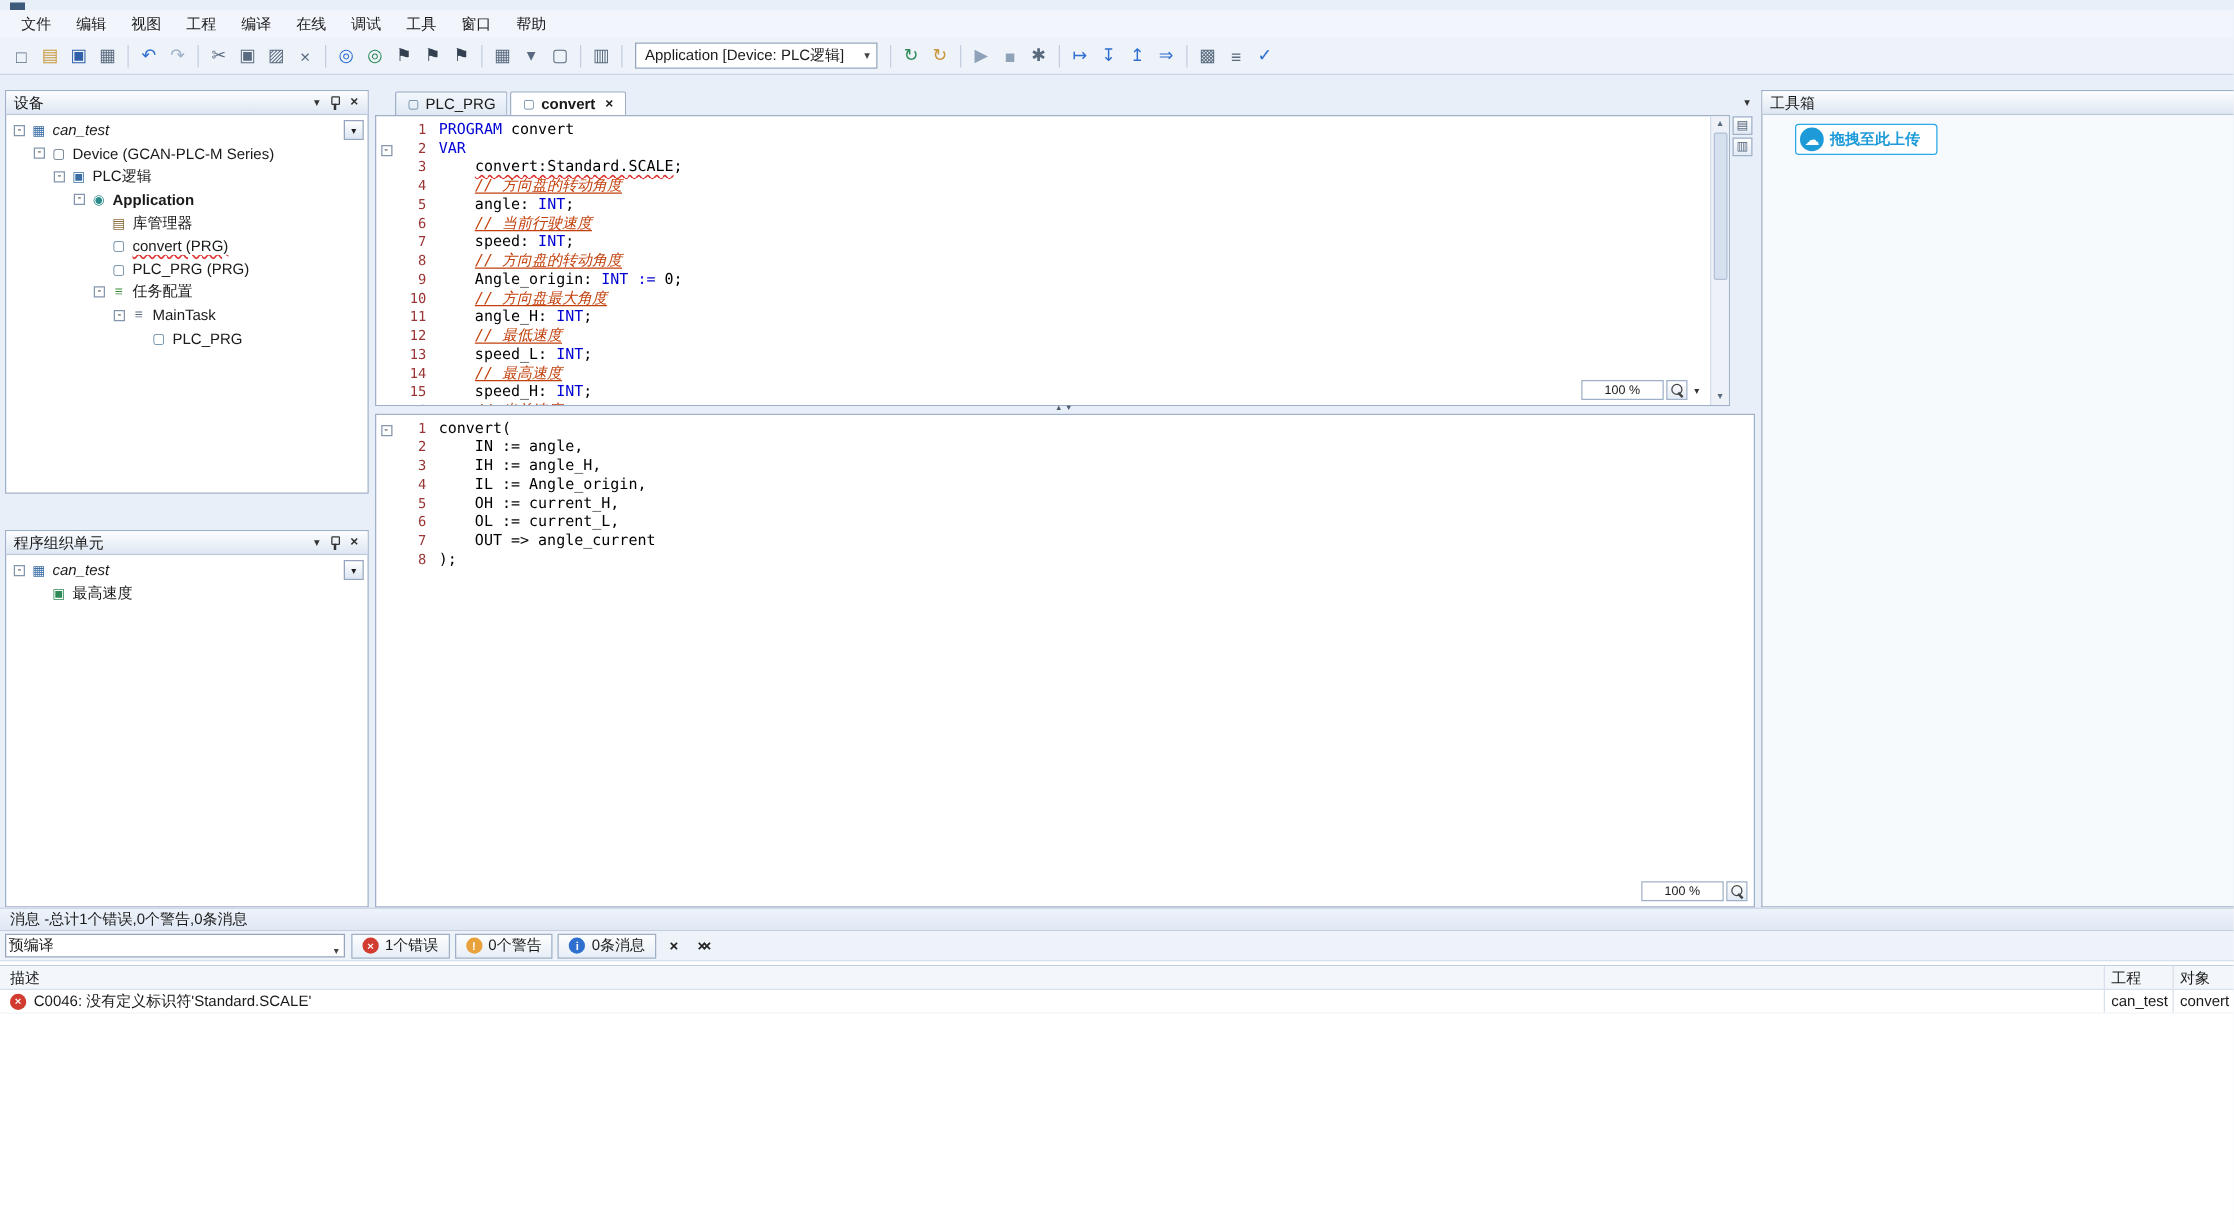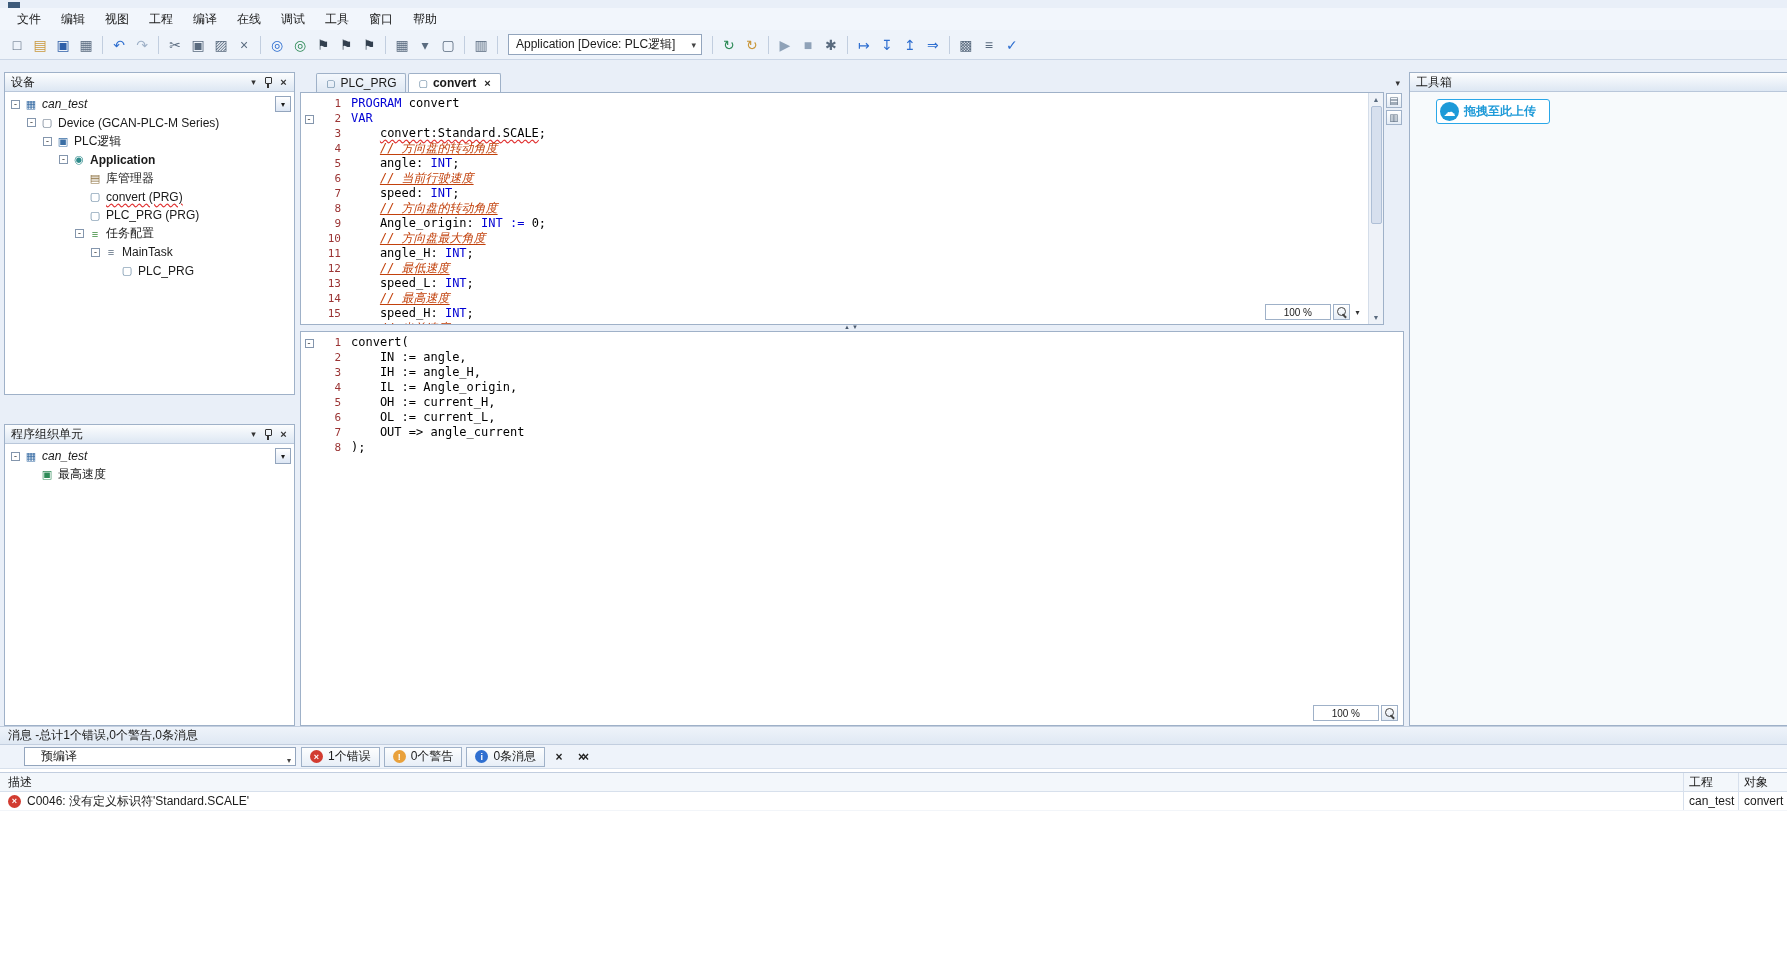--- a/index.html
+++ b/index.html
@@ -85,21 +85,21 @@
   .toolbox-panel{flex:1;border:1px solid #9fb1c8;border-right:none;background:#f7fafc;display:flex;flex-direction:column;}
   .toolbox-title{height:19px;display:flex;align-items:center;padding-left:6px;background:linear-gradient(#fcfdfe,#dde7f3);border-bottom:1px solid #b9c7da;flex:none;}
   .upload-chip{margin:7px 0 0 26px;width:114px;height:25px;background:#fff;border:1px solid #2aa7e8;border-radius:3px;display:flex;align-items:center;padding:0 8px 0 3px;gap:5px;cursor:pointer;}
   .cloud-badge{width:19px;height:19px;border-radius:50%;background:#1d9ad8;color:#fff;font-size:12px;display:flex;align-items:center;justify-content:center;flex:none;}
   .upload-label{color:#1d9ad8;font-weight:bold;font-size:12px;white-space:nowrap;}
 
   
   .messages{height:254px;display:flex;flex-direction:column;background:#fff;flex:none;}
   .msg-summary{height:19px;background:linear-gradient(#eef3fa,#dfe8f3);border-top:1px solid #c2cedf;border-bottom:1px solid #c2cedf;display:flex;align-items:center;padding-left:8px;flex:none;}
   .msg-filter{height:24px;background:#eef3fa;display:flex;align-items:center;padding-left:4px;gap:5px;border-bottom:1px solid #d7e0ec;flex:none;}
-  .msg-combo{width:272px;height:19px;background:#fff;border:1px solid #93a5bd;display:flex;align-items:flex-end;padding:0 4px 0 16px;margin-left:20px;}
+  .msg-combo{width:272px;height:19px;background:#fff;border:1px solid #93a5bd;display:flex;align-items:flex-end;padding:0 4px 0 2px;}
   .msg-combo .lbl{flex:1;}
   .msg-combo .arrow{font-size:8px;color:#444;}
   .msg-btn{height:20px;border:1px solid #9fb1c8;background:linear-gradient(#fdfefe,#e7eef7);display:flex;align-items:center;padding:0 8px;gap:5px;}
   .badge{width:13px;height:13px;border-radius:50%;color:#fff;font-size:9px;font-weight:bold;display:flex;align-items:center;justify-content:center;flex:none;}
   .badge.error{background:#d23b30;}
   .badge.warning{background:#e9a13b;}
   .badge.info{background:#2f6fd0;}
   .msg-x{width:18px;height:18px;display:flex;align-items:center;justify-content:center;color:#222;font-weight:bold;font-size:12px;}
   .msg-table{flex:1;display:flex;flex-direction:column;background:#fff;margin-top:3px;border-top:1px solid #c2cedf;min-height:0;}
   .mt-head{height:19px;display:flex;background:#f3f7fb;border-bottom:1px solid #d7e0ec;flex:none;}

